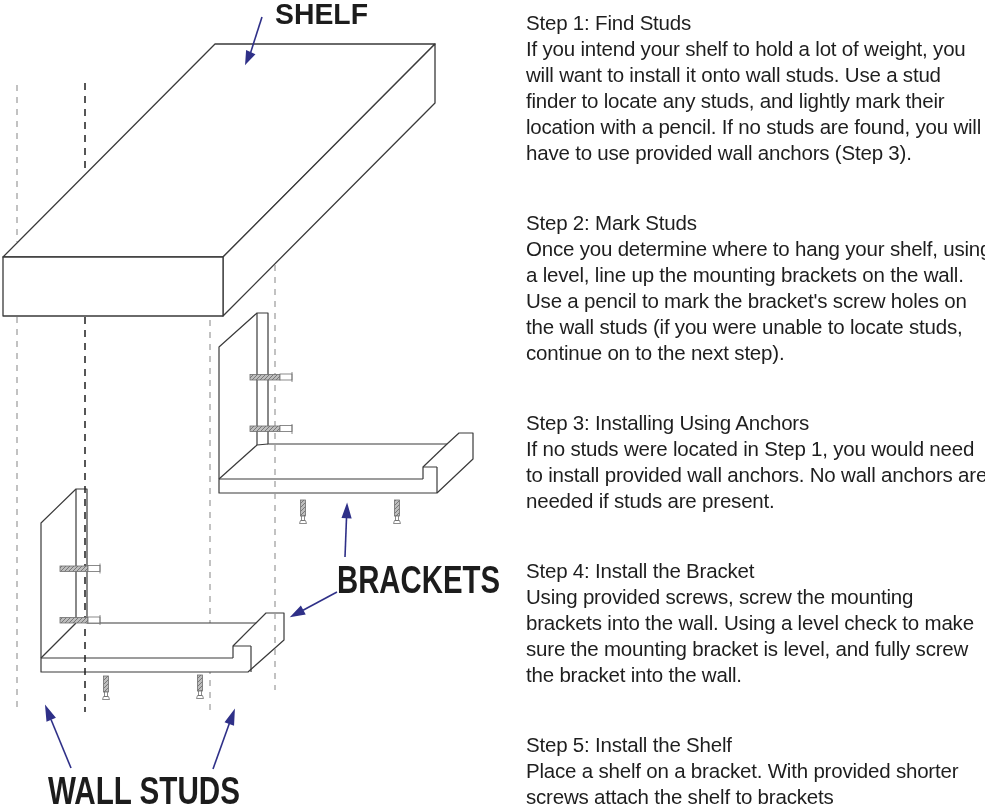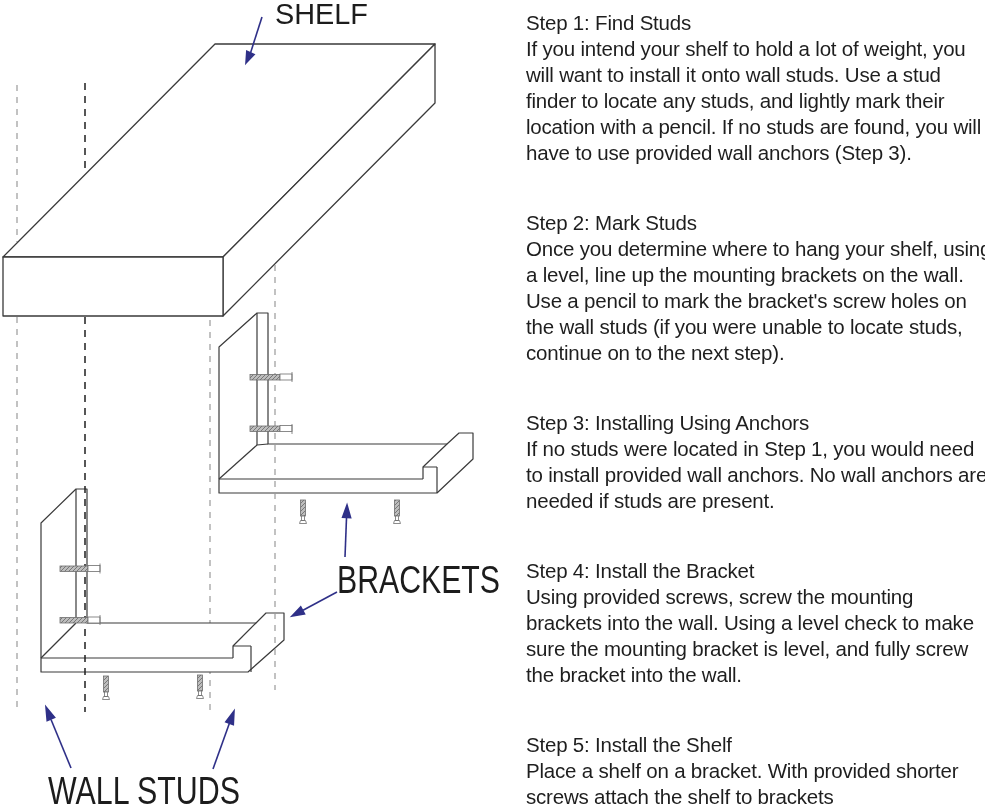--- a/index.html
+++ b/index.html
@@ -1,17 +1,17 @@
 <!DOCTYPE html>
 <html><head>
 <meta charset="utf-8">
 <style>
   html,body{margin:0;padding:0;background:#ffffff;width:985px;height:806px;overflow:hidden;}
   body{font-family:"Liberation Sans",sans-serif;color:#1e1e1e;position:relative;}
-  .diagram{position:absolute;left:0;top:0;width:520px;height:806px;}
+  .diagram{position:absolute;left:0;top:0;width:520px;height:806px;font-weight:bold;}
   .steps{position:absolute;left:526px;top:10px;width:466px;
          font-size:20.5px;line-height:26px;color:#1e1e1e;letter-spacing:-0.2px;}
   .step-block{margin:0 0 44px 0;}
   .step-block p{margin:0;}
   svg text{font-family:"Liberation Sans",sans-serif;fill:#1c1c1c;}
 </style>
 </head>
 <body>
 
 <div class="diagram">

